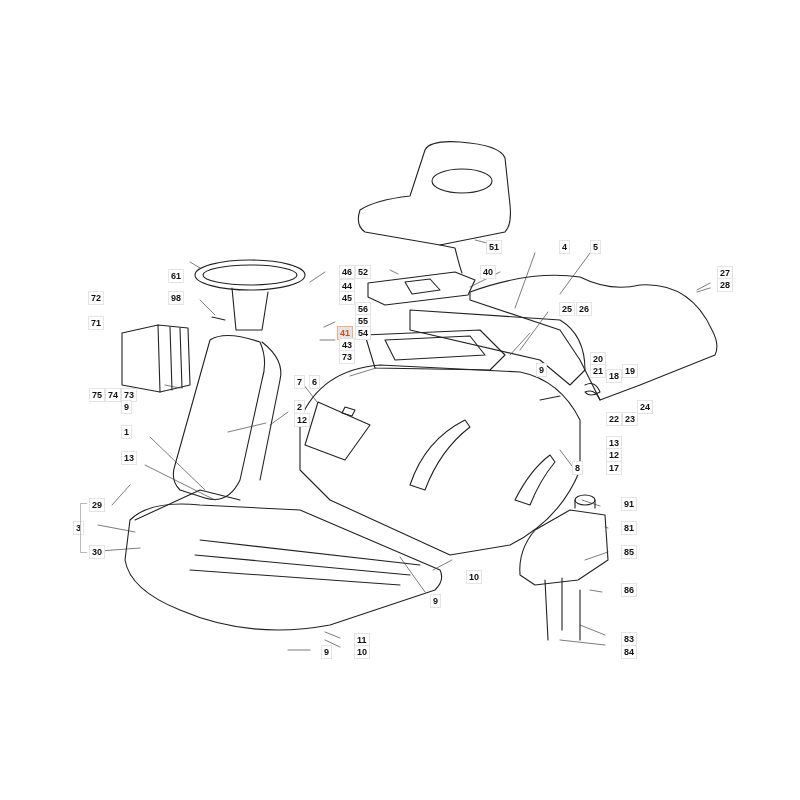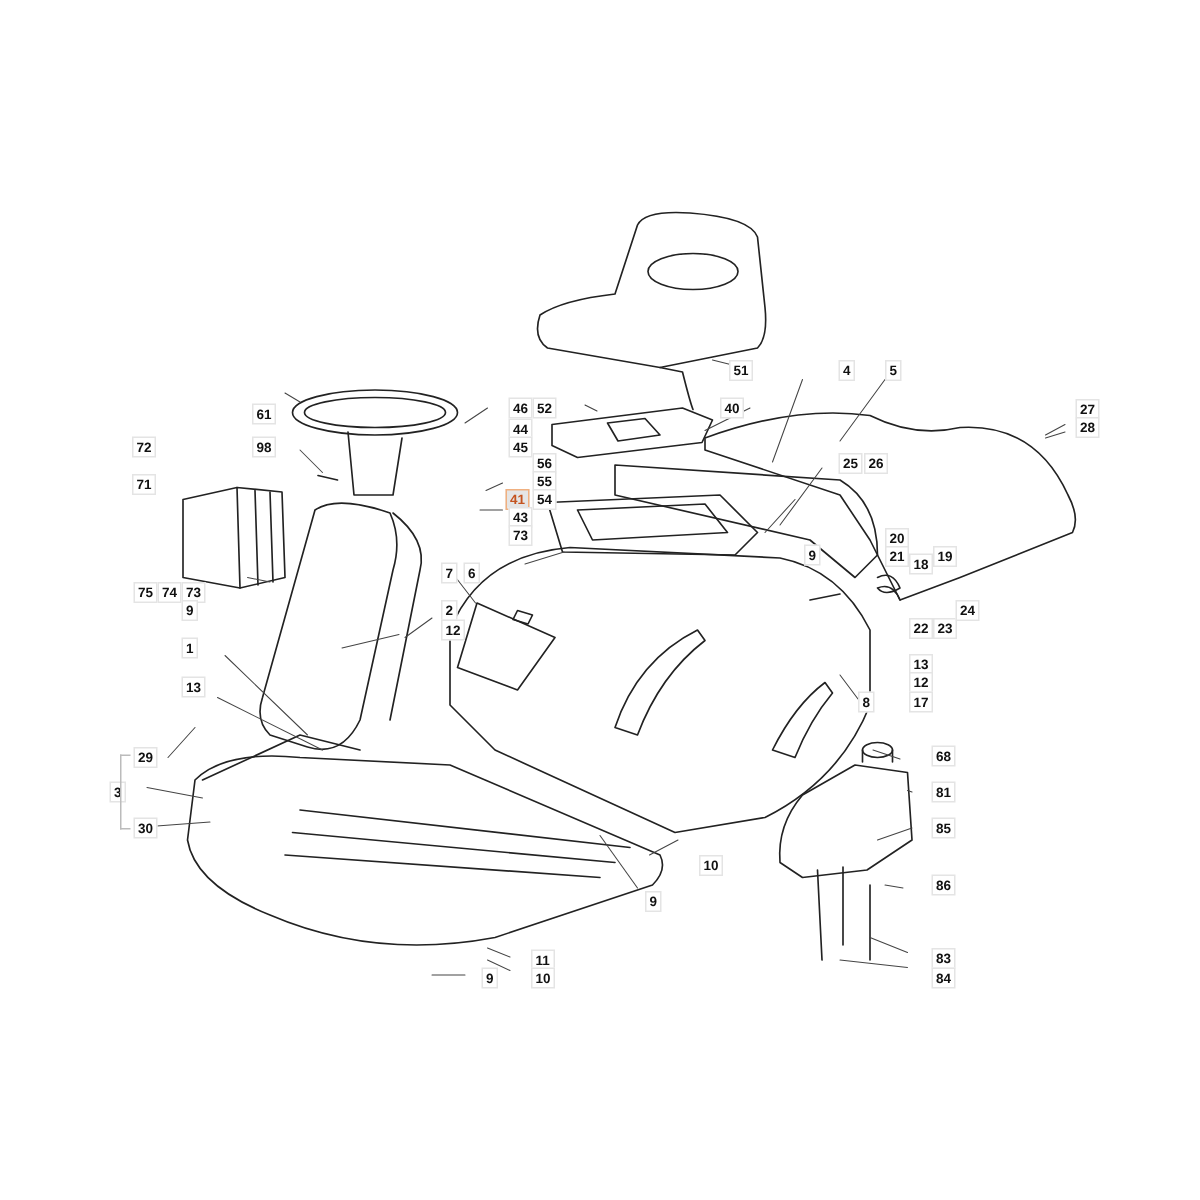--- a/index.html
+++ b/index.html
@@ -162,21 +162,21 @@
 <span class="lbl" style="left:294px;top:413px">12</span>
 <span class="lbl" style="left:121px;top:425px">1</span>
 <span class="lbl" style="left:606px;top:436px">13</span>
 <span class="lbl" style="left:606px;top:448px">12</span>
 <span class="lbl" style="left:606px;top:461px">17</span>
 <span class="lbl" style="left:121px;top:451px">13</span>
 <span class="lbl" style="left:572px;top:461px">8</span>
 <span class="lbl" style="left:89px;top:498px">29</span>
 <span class="lbl" style="left:73px;top:521px">3</span>
 <span class="lbl" style="left:89px;top:545px">30</span>
-<span class="lbl" style="left:621px;top:497px">68</span>
+<span class="lbl" style="left:621px;top:497px">91</span>
 <span class="lbl" style="left:621px;top:521px">81</span>
 <span class="lbl" style="left:621px;top:545px">85</span>
 <span class="lbl" style="left:466px;top:570px">10</span>
 <span class="lbl" style="left:430px;top:594px">9</span>
 <span class="lbl" style="left:621px;top:583px">86</span>
 <span class="lbl" style="left:621px;top:632px">83</span>
 <span class="lbl" style="left:621px;top:645px">84</span>
 <span class="lbl" style="left:354px;top:633px">11</span>
 <span class="lbl" style="left:321px;top:645px">9</span>
 <span class="lbl" style="left:354px;top:645px">10</span>

